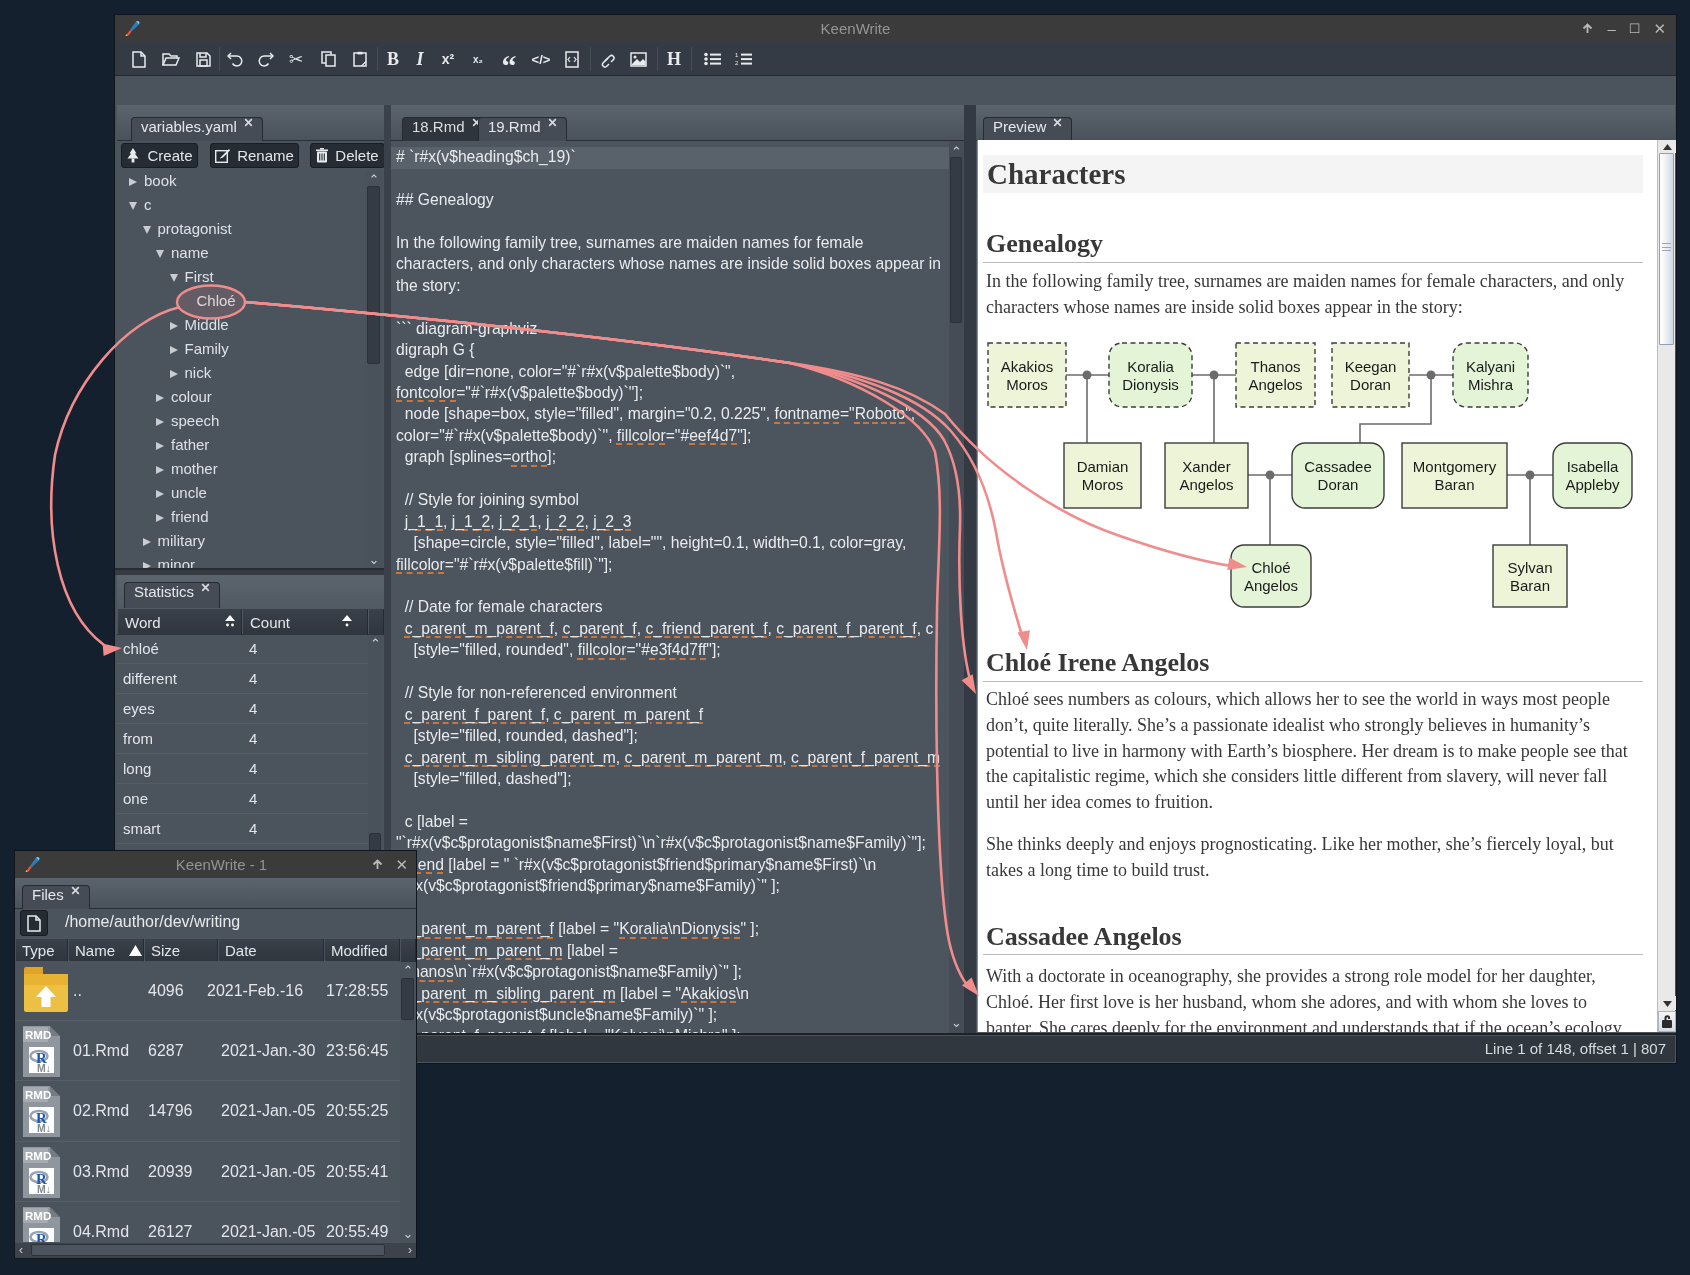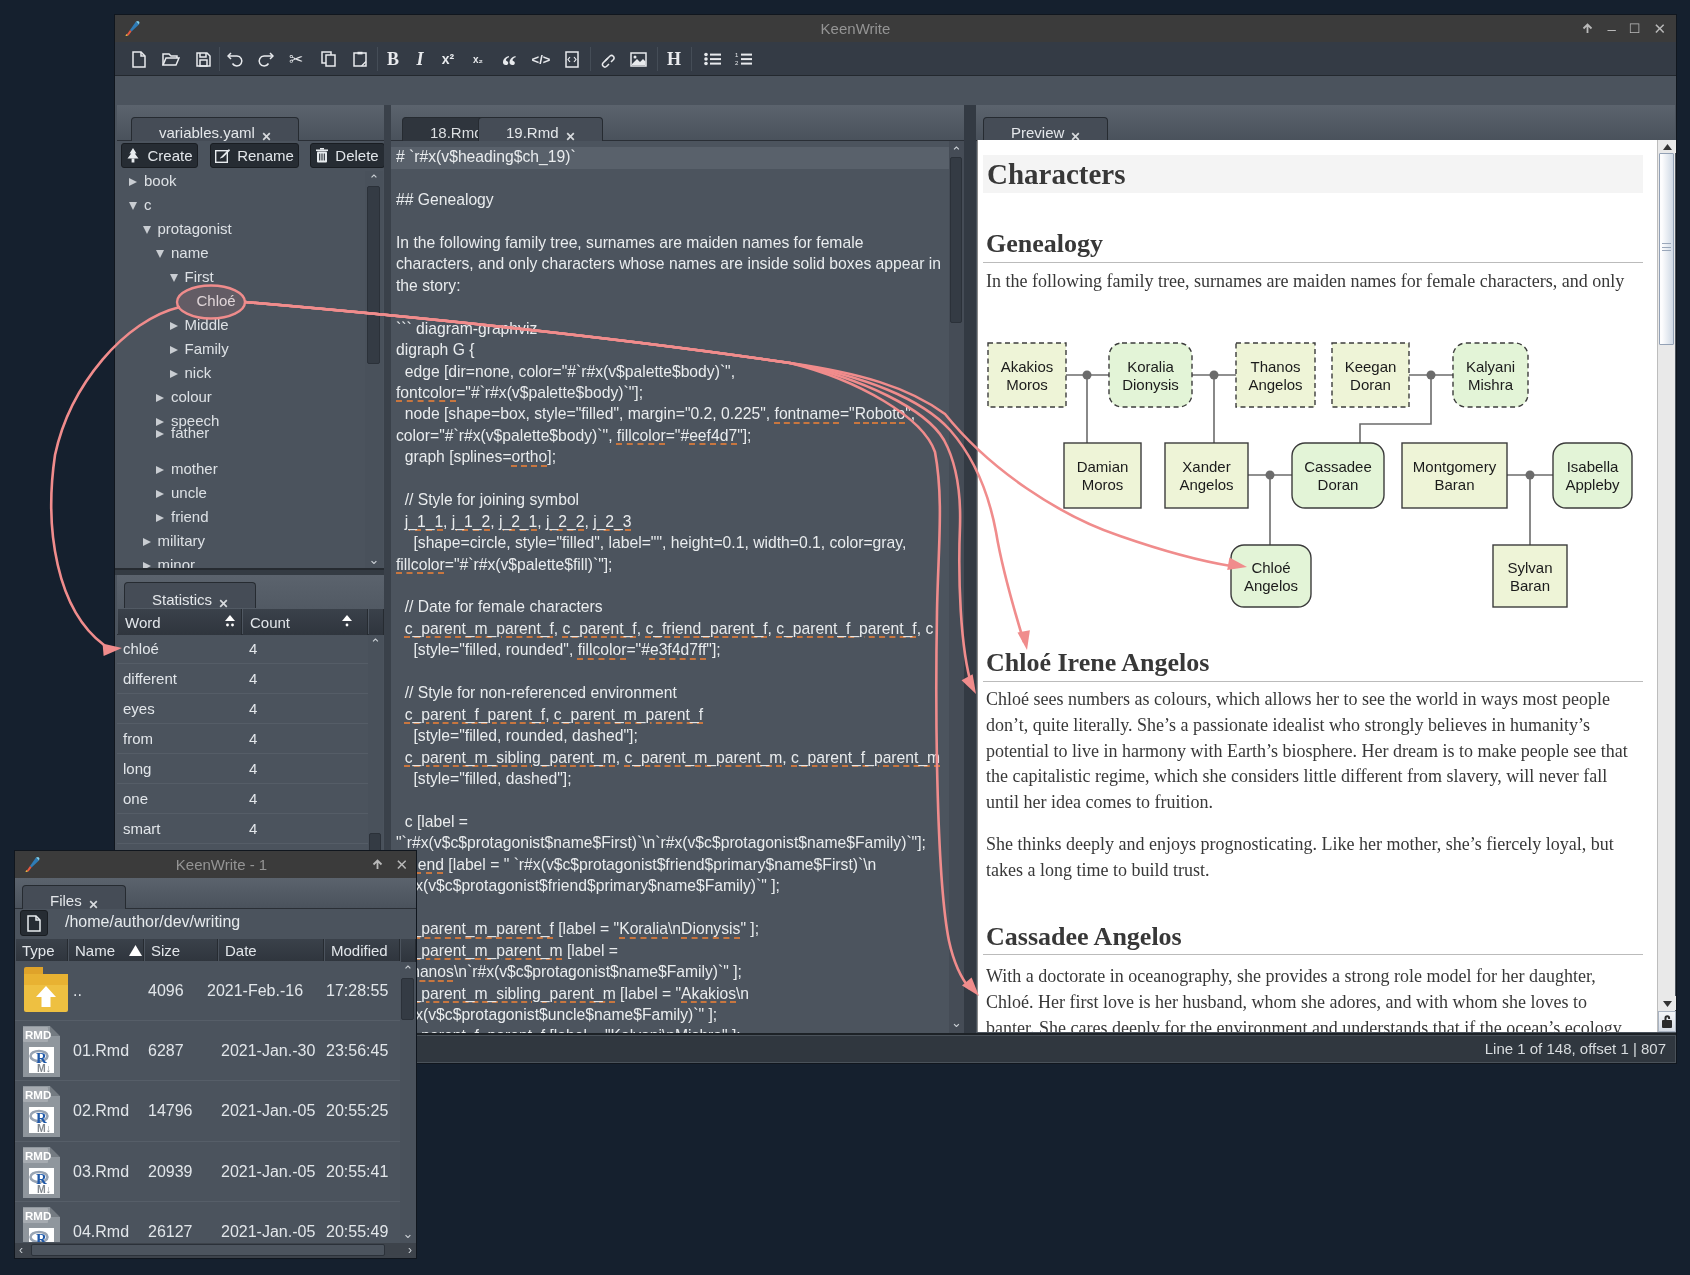--- a/index.html
+++ b/index.html
@@ -13,21 +13,21 @@
 .titlebar .ttl { position:absolute; left:0; right:80px; top:0; height:27px; line-height:27px; text-align:center; color:#949494; font-size:15px; }
 .winbtns { position:absolute; right:8px; top:0; height:27px; display:flex; align-items:center; gap:9px; color:#b9b9b9; }
 .menubar { height:28px; background:linear-gradient(#5d666f,#49515a 60%,#40474f); border-bottom:1px solid #23282e; display:flex; align-items:center; padding-left:10px; }
 .menubar span { color:#e2e5e8; font-size:15px; padding:0 10px; }
 .toolbar { height:34px; background:#343b45; border-bottom:1px solid #23282e; position:relative; }
 .tbi { position:absolute; top:0; height:34px; display:flex; align-items:center; justify-content:center; color:#e8eaed; }
 .tbsep { position:absolute; top:5px; width:1px; height:24px; background:#454d57; }
 
 
 .tabbar { background:linear-gradient(#5b636d,#4a525c); border-bottom:1px solid #2a2f36; }
-.tab { position:absolute; background:#454c56; border:1px solid #262b31; border-bottom:none; border-radius:4px 4px 0 0; color:#e4e7ea; font-size:15px; display:flex; align-items:flex-end; padding:0 27px; gap:7px; }
+.tab { position:absolute; background:#454c56; border:1px solid #262b31; border-bottom:none; border-radius:4px 4px 0 0; color:#e4e7ea; font-size:15px; display:flex; align-items:flex-start; padding:0 9px; gap:7px; }
 .tab.inactive { background:#2f353d; color:#dcdfe2; }
 .tab .x { display:flex; align-items:center; }
 
 
 #lp { left:2px; top:90px; width:267px; height:930px; background:#4b535d; }
 .btn { position:absolute; top:38px; height:25px; background:#262c33; border:1px solid #191d22; border-radius:3px; color:#e2e6ea; font-size:15px; display:flex; align-items:center; justify-content:center; gap:7px; }
 #tree { position:absolute; left:0; top:66px; width:267px; height:397px; background:#4b535d; overflow:hidden; }
 .trow { position:absolute; height:24px; line-height:24px; color:#dde1e5; font-size:15px; white-space:pre; }
 
 
@@ -248,21 +248,21 @@
         <div class="trow" style="left:12px;top:22px"><span style="display:inline-block;width:0;height:0;border-top:8px solid #c9cdd2;border-left:4.5px solid transparent;border-right:4.5px solid transparent;margin-right:7px"></span>c</div>
         <div class="trow" style="left:25.5px;top:46px"><span style="display:inline-block;width:0;height:0;border-top:8px solid #c9cdd2;border-left:4.5px solid transparent;border-right:4.5px solid transparent;margin-right:7px"></span>protagonist</div>
         <div class="trow" style="left:39px;top:70px"><span style="display:inline-block;width:0;height:0;border-top:8px solid #c9cdd2;border-left:4.5px solid transparent;border-right:4.5px solid transparent;margin-right:7px"></span>name</div>
         <div class="trow" style="left:52.5px;top:94px"><span style="display:inline-block;width:0;height:0;border-top:8px solid #c9cdd2;border-left:4.5px solid transparent;border-right:4.5px solid transparent;margin-right:7px"></span>First</div>
         <div class="trow" style="left:79.5px;top:118px">Chloé</div>
         <div class="trow" style="left:52.5px;top:142px"><span style="display:inline-block;width:0;height:0;border-left:8px solid #c9cdd2;border-top:4.5px solid transparent;border-bottom:4.5px solid transparent;margin-right:7px"></span>Middle</div>
         <div class="trow" style="left:52.5px;top:166px"><span style="display:inline-block;width:0;height:0;border-left:8px solid #c9cdd2;border-top:4.5px solid transparent;border-bottom:4.5px solid transparent;margin-right:7px"></span>Family</div>
         <div class="trow" style="left:52.5px;top:190px"><span style="display:inline-block;width:0;height:0;border-left:8px solid #c9cdd2;border-top:4.5px solid transparent;border-bottom:4.5px solid transparent;margin-right:7px"></span>nick</div>
         <div class="trow" style="left:39px;top:214px"><span style="display:inline-block;width:0;height:0;border-left:8px solid #c9cdd2;border-top:4.5px solid transparent;border-bottom:4.5px solid transparent;margin-right:7px"></span>colour</div>
         <div class="trow" style="left:39px;top:238px"><span style="display:inline-block;width:0;height:0;border-left:8px solid #c9cdd2;border-top:4.5px solid transparent;border-bottom:4.5px solid transparent;margin-right:7px"></span>speech</div>
-        <div class="trow" style="left:39px;top:250px"><span style="display:inline-block;width:0;height:0;border-left:8px solid #c9cdd2;border-top:4.5px solid transparent;border-bottom:4.5px solid transparent;margin-right:7px"></span>father</div>
+        <div class="trow" style="left:39px;top:262px"><span style="display:inline-block;width:0;height:0;border-left:8px solid #c9cdd2;border-top:4.5px solid transparent;border-bottom:4.5px solid transparent;margin-right:7px"></span>father</div>
         <div class="trow" style="left:39px;top:286px"><span style="display:inline-block;width:0;height:0;border-left:8px solid #c9cdd2;border-top:4.5px solid transparent;border-bottom:4.5px solid transparent;margin-right:7px"></span>mother</div>
         <div class="trow" style="left:39px;top:310px"><span style="display:inline-block;width:0;height:0;border-left:8px solid #c9cdd2;border-top:4.5px solid transparent;border-bottom:4.5px solid transparent;margin-right:7px"></span>uncle</div>
         <div class="trow" style="left:39px;top:334px"><span style="display:inline-block;width:0;height:0;border-left:8px solid #c9cdd2;border-top:4.5px solid transparent;border-bottom:4.5px solid transparent;margin-right:7px"></span>friend</div>
         <div class="trow" style="left:25.5px;top:358px"><span style="display:inline-block;width:0;height:0;border-left:8px solid #c9cdd2;border-top:4.5px solid transparent;border-bottom:4.5px solid transparent;margin-right:7px"></span>military</div>
         <div class="trow" style="left:25.5px;top:382px"><span style="display:inline-block;width:0;height:0;border-left:8px solid #c9cdd2;border-top:4.5px solid transparent;border-bottom:4.5px solid transparent;margin-right:7px"></span>minor</div>
       </div>
 
     <div class="sbv" style="left:248px;top:66px;width:18px;height:397px;background:#49515b">
       <div class="sbarrow" style="top:3px">⌃</div>
       <div class="sbthumb" style="left:2px;top:15px;width:13px;height:178px"></div>
@@ -398,20 +398,21 @@
           <svg width="9" height="9" viewBox="0 0 9 9" style="display:inline">
             <path d="M1.2 1.2 L7.8 7.8 M7.8 1.2 L1.2 7.8" stroke="#d7dadd" stroke-width="1.7" fill="none"></path>
           </svg>
         </span></div>
     <div id="pvwhite">
       <div class="blk ph1" style="left:5px;top:15px;width:660px;height:38px;line-height:38px;padding-left:4px">Characters</div>
       <div class="blk ph2" style="left:8px;top:89px">Genealogy</div>
       <div class="prule" style="left:5px;top:122px;width:660px"></div>
       <div class="blk pp" style="left:8px;top:129px">
           <div>In the following family tree, surnames are maiden names for female characters, and only</div>
+          <div>characters whose names are inside solid boxes appear in the story:</div>
         </div>
       <svg class="abs" id="diagram" style="left:8px;top:192px" width="660" height="290">
           <path d="M 80 43 L 123 43 " fill="none" stroke="#6b6b6b" stroke-width="1.6"></path>
           <path d="M 101 43 L 101 111 " fill="none" stroke="#6b6b6b" stroke-width="1.6"></path>
           <path d="M 206 43 L 250 43 " fill="none" stroke="#6b6b6b" stroke-width="1.6"></path>
           <path d="M 228 43 L 228 111 " fill="none" stroke="#6b6b6b" stroke-width="1.6"></path>
           <path d="M 423 43 L 467 43 " fill="none" stroke="#6b6b6b" stroke-width="1.6"></path>
           <path d="M 445 43 L 445 92 L 374 92 L 374 111 " fill="none" stroke="#6b6b6b" stroke-width="1.6"></path>
           <path d="M 262 143 L 306 143 " fill="none" stroke="#6b6b6b" stroke-width="1.6"></path>
           <path d="M 284 143 L 284 213 " fill="none" stroke="#6b6b6b" stroke-width="1.6"></path>

